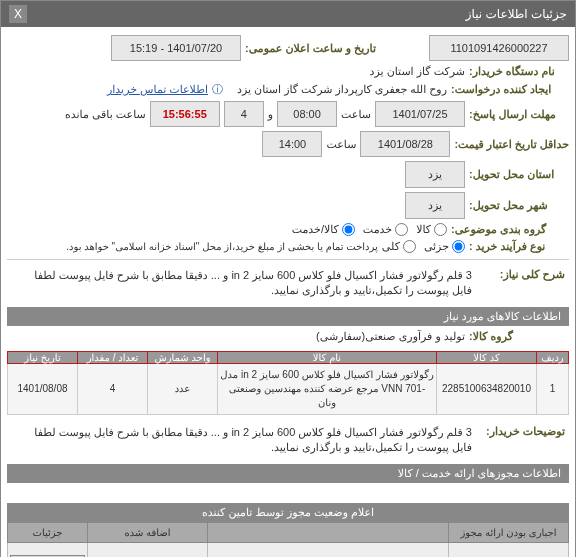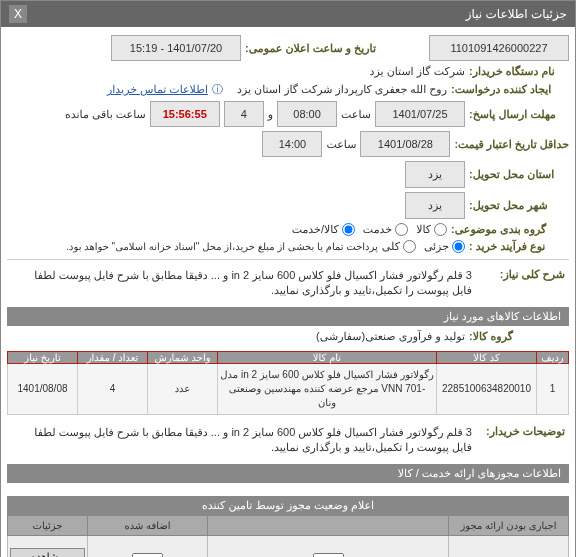--- a/index.html
+++ b/index.html
@@ -291,21 +291,21 @@
       </tbody>
     </table>
 
     <div class="desc-block" style="margin-top:6px">
       <span class="desc-label">توضیحات خریدار:</span>
       <span class="desc-text">3 قلم رگولاتور فشار اکسیال فلو کلاس 600 سایز 2 in و ... دقیقا مطابق با شرح فایل پیوست لطفا فایل پیوست را تکمیل،تایید و بارگذاری نمایید.</span>
     </div>
 
     <div class="section-header">اطلاعات مجوزهای ارائه خدمت / کالا</div>
 
-    <div class="approval-header" style="margin-top:13px">اعلام وضعیت مجوز توسط تامین کننده</div>
+    <div class="approval-header" style="margin-top:20px">اعلام وضعیت مجوز توسط تامین کننده</div>
 
     <table class="approval">
       <thead>
         <tr>
           <th style="width:120px">اجباری بودن ارائه مجوز</th>
           <th></th>
           <th style="width:120px">اضافه شده</th>
           <th style="width:80px">جزئیات</th>
         </tr>
       </thead>

